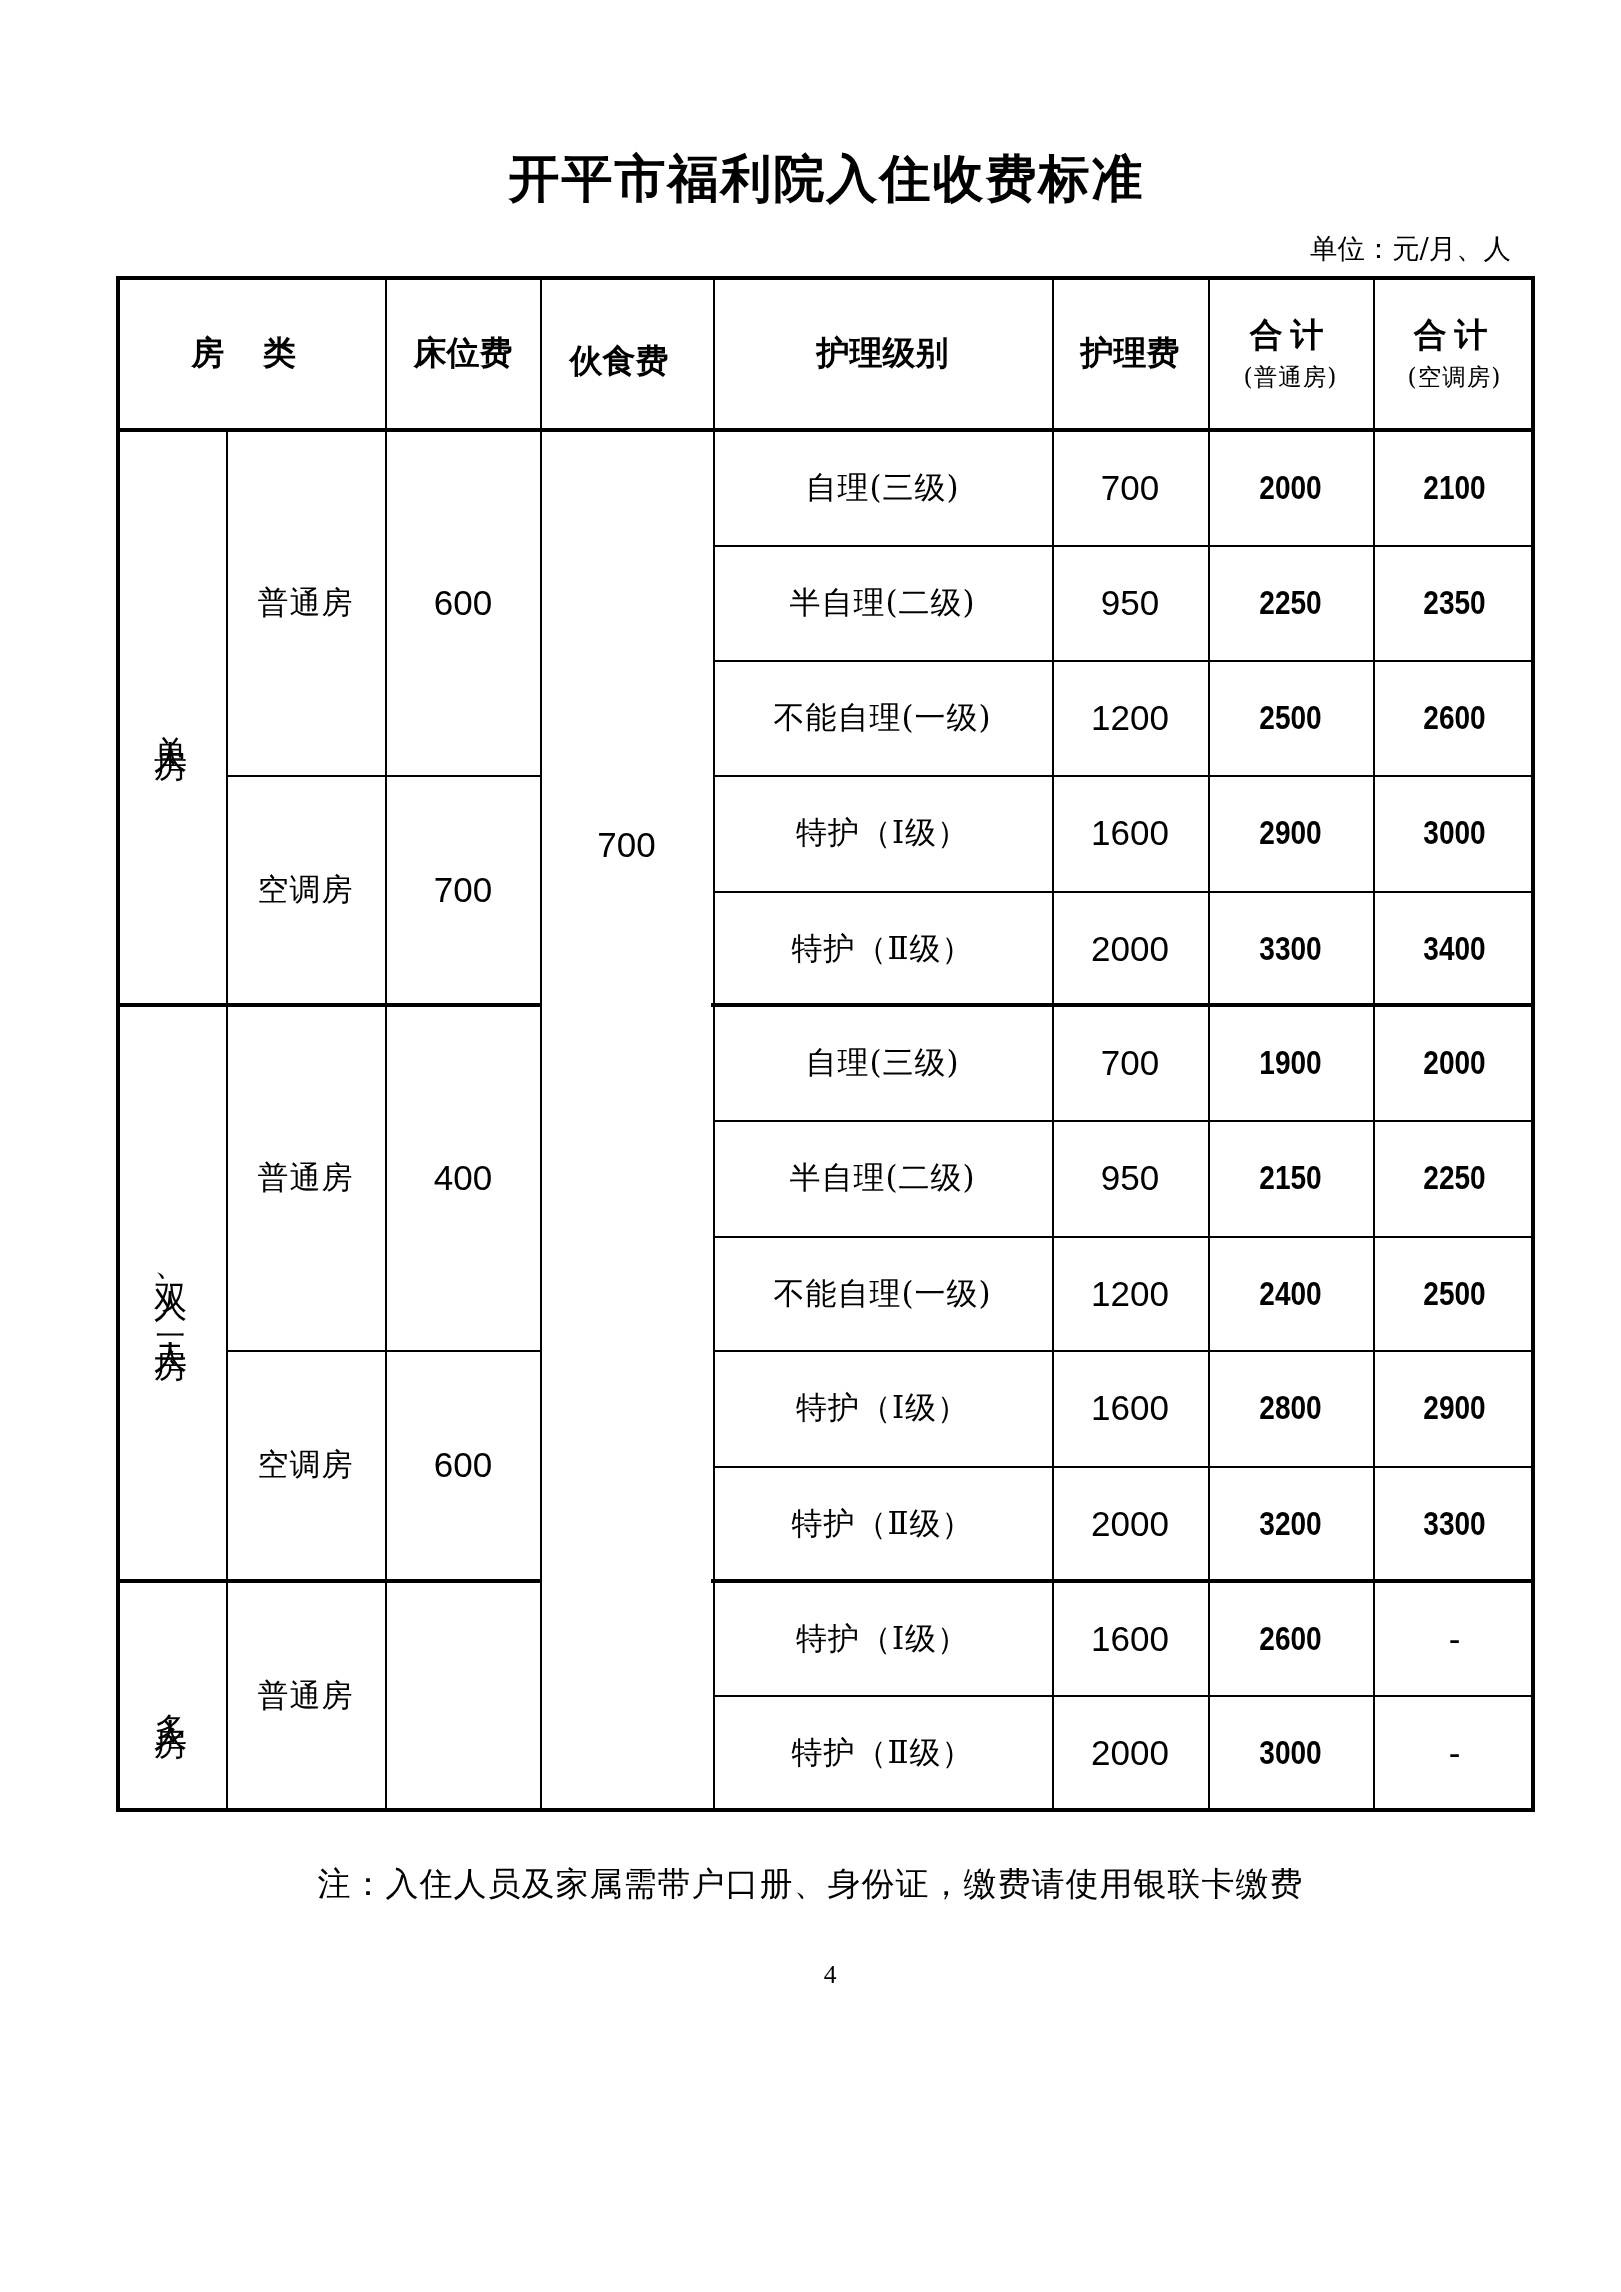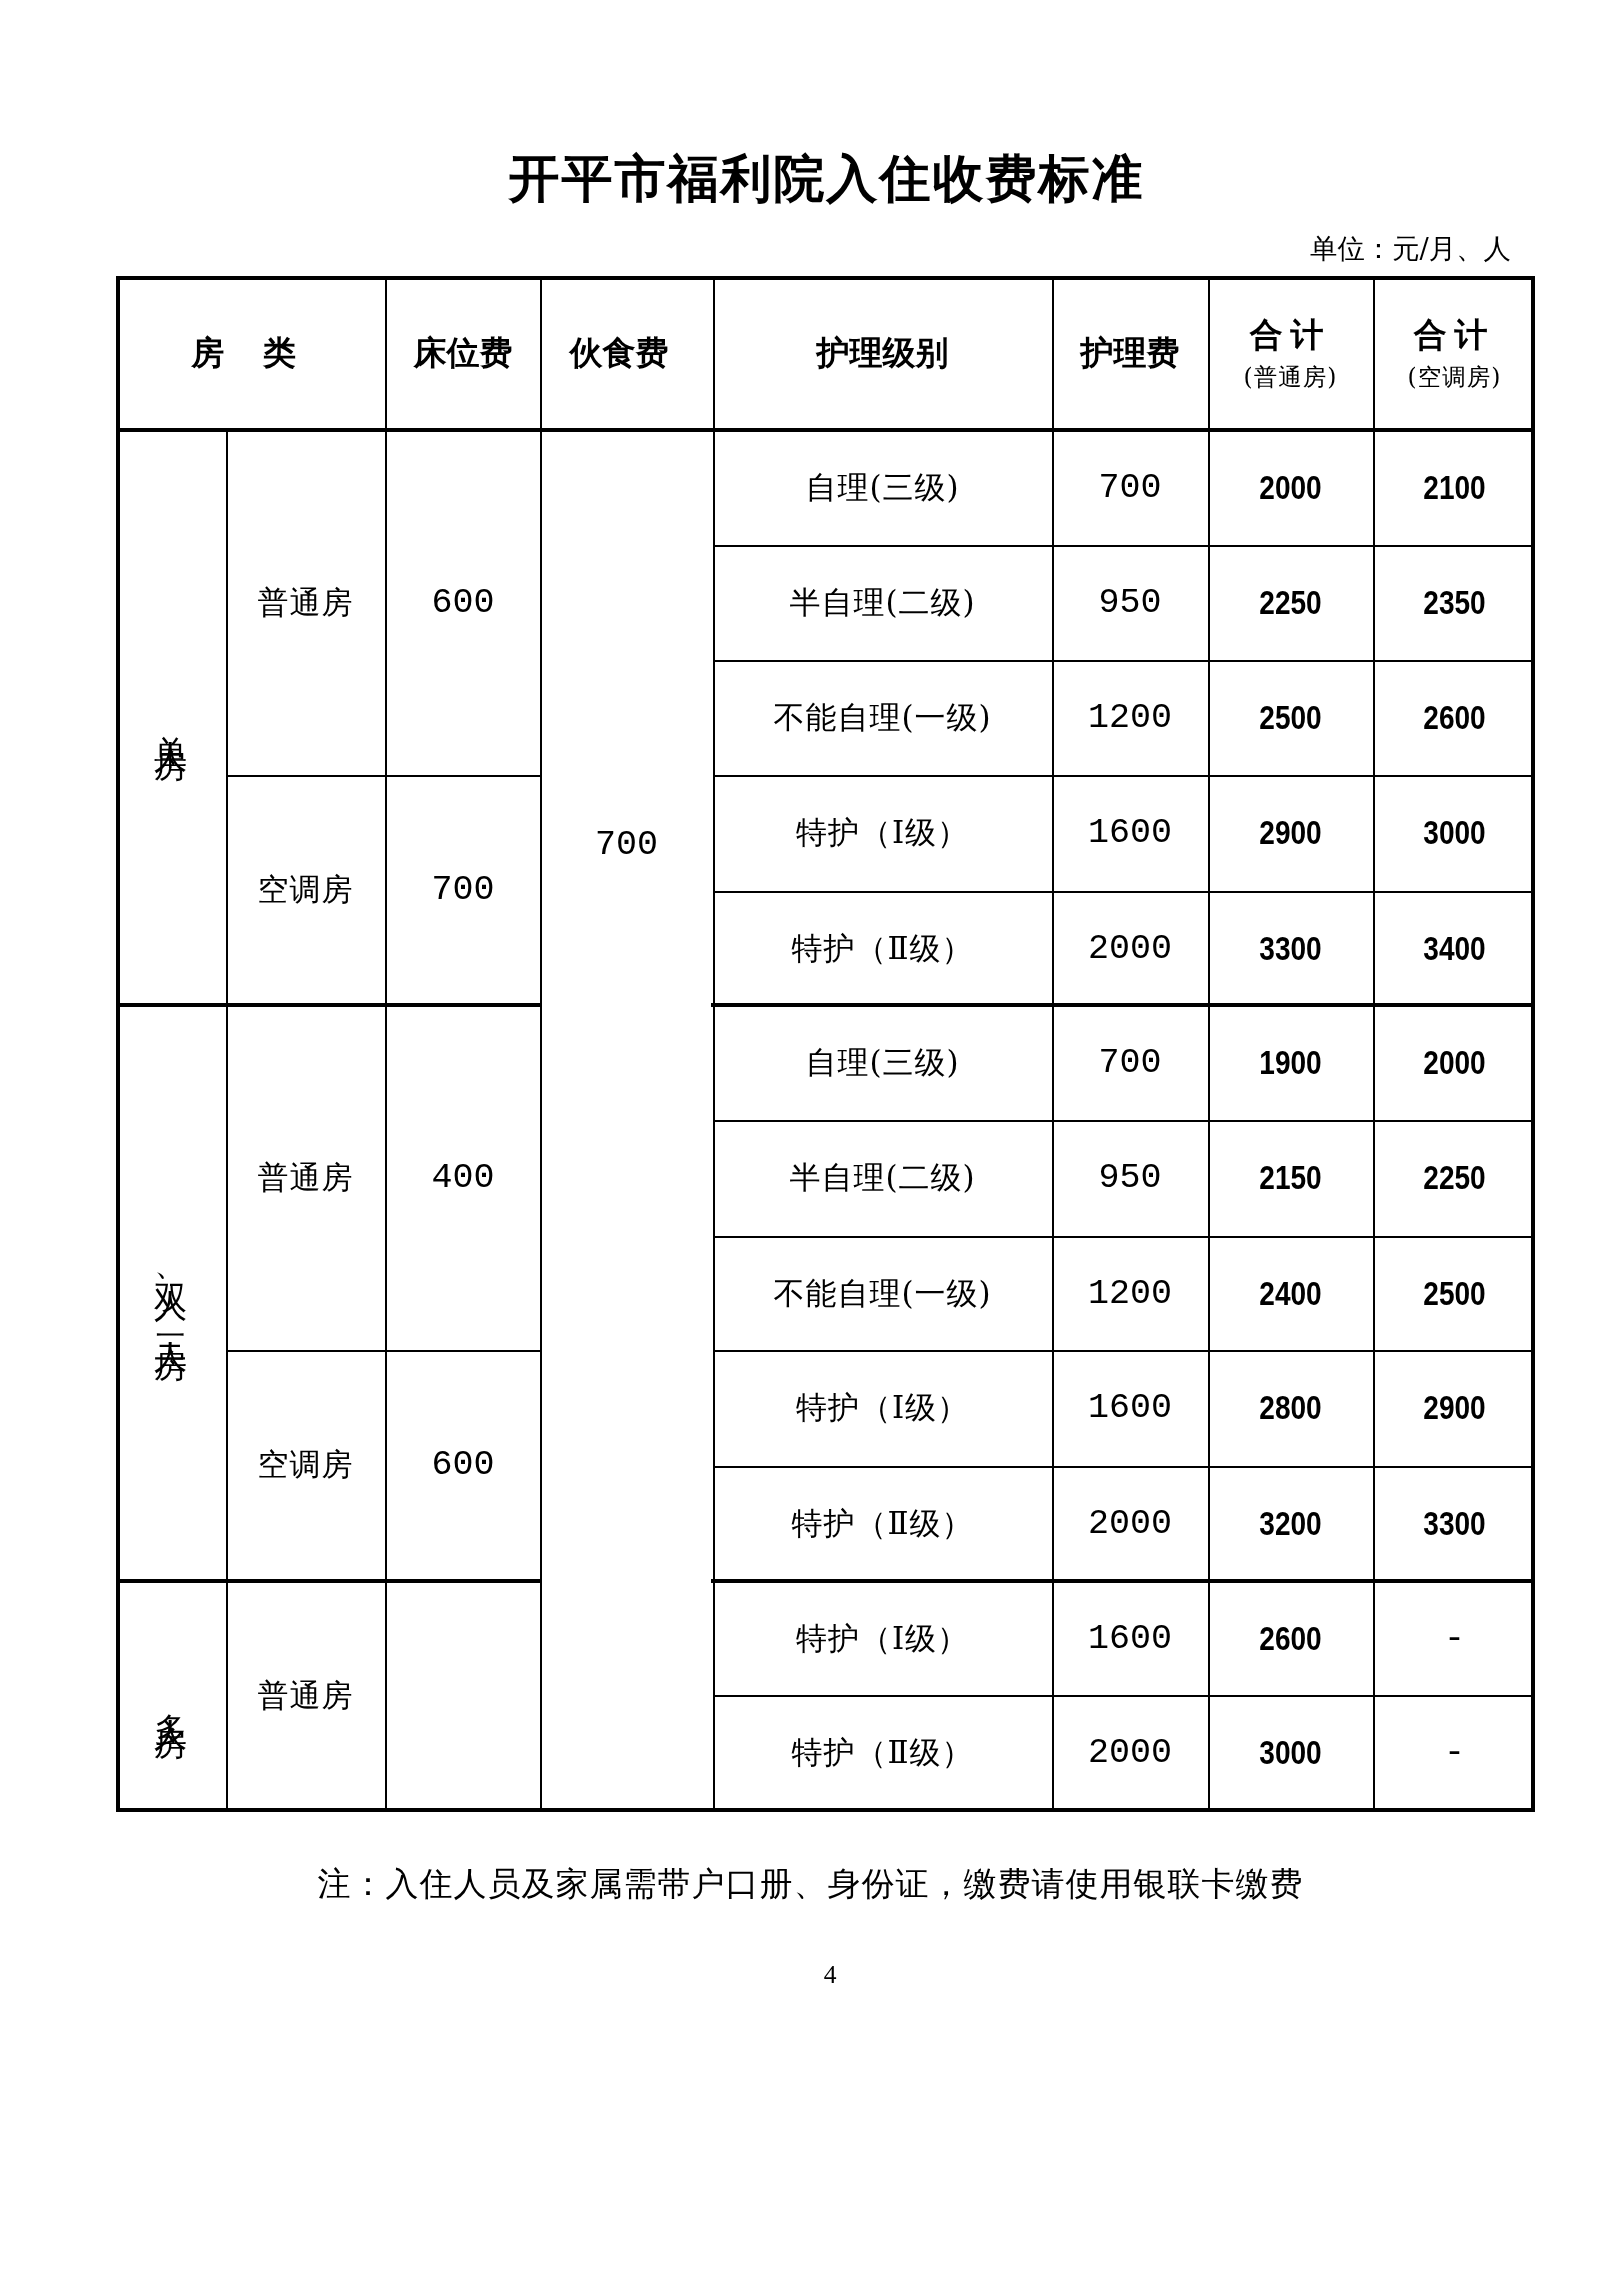--- a/index.html
+++ b/index.html
@@ -6,39 +6,39 @@
   body { width:1621px; height:2293px; position:relative; overflow:hidden; color:#000; font-family:"DejaVu Serif", serif; }
   .abs { position:absolute; }
   #title { left:0; width:1653px; top:145px; text-align:center; font-family:"DejaVu Sans", sans-serif; font-weight:bold; font-size:51px; letter-spacing:2px; }
   #unit { right:110px; top:231px; font-size:27.4px; font-family:"DejaVu Serif", serif; }
   #tbl { position:absolute; left:116px; top:276px; width:1419px; height:1535px; }
   .hline, .vline { position:absolute; background:#000; }
   .cell { position:absolute; display:flex; align-items:center; justify-content:center; text-align:center; box-sizing:border-box; }
   .hdr { font-family:"DejaVu Sans", sans-serif; font-weight:bold; font-size:33px; }
   .hdr-sub { display:block; font-family:"DejaVu Serif", serif; font-weight:normal; font-size:23.5px; margin-top:3.9px; letter-spacing:1px; }
   .txt { font-size:31px; letter-spacing:1px; }
-  .num { font-family:Liberation Mono, monospace; font-size:35px;text-align:center; }
+  .num { font-family:Liberation Sans, sans-serif; font-size:35px;text-align:center; }
   .total { font-family:"Liberation Sans", sans-serif; font-weight:bold; font-size:33px; transform:scaleX(0.85); }
   .vert { writing-mode:vertical-rl; text-orientation:upright; font-size:33px; line-height:1; letter-spacing:5.9px; }
   .food { flex-direction:column; font-size:31px; }
   .food-note { width:118px; text-align:left; line-height:1.05; margin-top:127px; font-size:31px; }
   #note { left:0; width:1621px; top:1862px; text-align:center; font-size:33px; letter-spacing:1px; }
   #page { left:0; width:1660px; top:1960px; text-align:center; font-size:25.5px; font-family:"Liberation Serif", serif; }
 </style>
 </head>
 <body>
 
 <div id="title" class="abs">开平市福利院入住收费标准</div>
 <div id="unit" class="abs">单位：元/月、人</div>
 
 <div id="tbl">
 
   <div class="cell hdr" style="left:0;top:0;width:269px;height:154px;letter-spacing:13.7px;">房  类</div>
   <div class="cell hdr" style="left:269px;top:0;width:156px;height:154px;">床位费</div>
-  <div class="cell hdr" style="left:424px;top:0;width:158px;height:154px;">伙食费</div>
+  <div class="cell hdr" style="left:424px;top:8px;width:158px;height:154px;">伙食费</div>
   <div class="cell hdr" style="left:597px;top:0;width:339px;height:154px;">护理级别</div>
   <div class="cell hdr" style="left:936px;top:0;width:156px;height:154px;">护理费</div>
   <div class="cell hdr" style="left:1092px;top:0;width:165px;height:154px;flex-direction:column;">
     <span style="letter-spacing:7.8px;">合计</span>
     <span class="hdr-sub">(普通房)</span>
   </div>
   <div class="cell hdr" style="left:1257px;top:0;width:163px;height:154px;flex-direction:column;">
     <span style="letter-spacing:7.8px;">合计</span>
     <span class="hdr-sub">(空调房)</span>
   </div>

